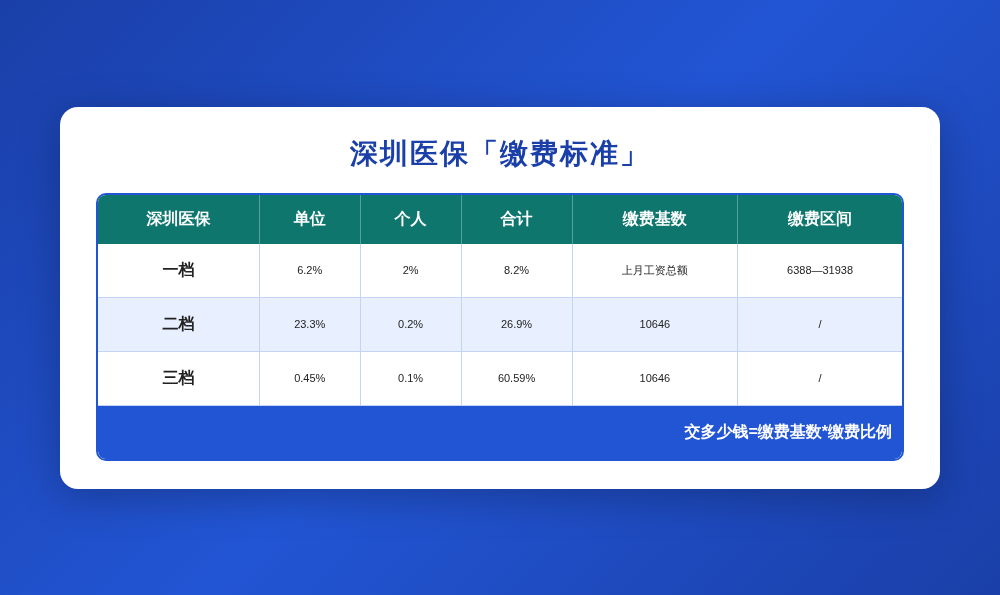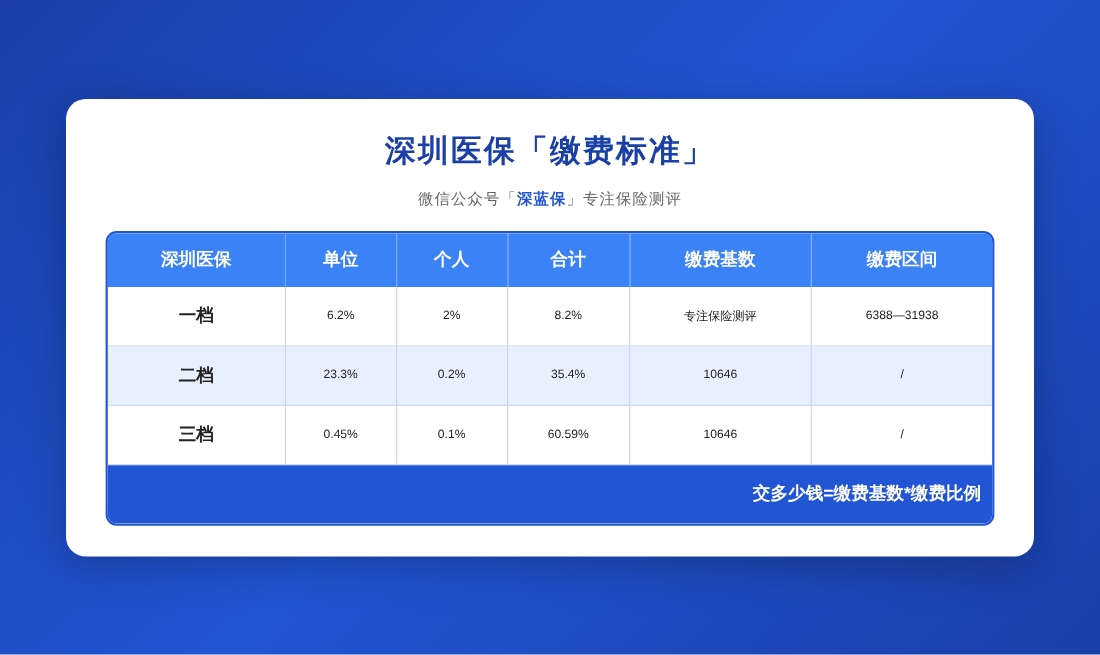--- a/index.html
+++ b/index.html
@@ -48,21 +48,21 @@
     table {
       width: 100%;
       border-collapse: separate;
       border-spacing: 0;
       border-radius: 10px;
       overflow: hidden;
       border: 2.5px solid #2255d4;
     }
 
     thead tr {
-      background: #3b82f6;
+      background: #0f766e;
     }
 
     thead th {
       color: #ffffff;
       font-size: 16px;
       font-weight: 700;
       padding: 14px 10px;
       text-align: center;
       border-right: 1.5px solid rgba(255,255,255,0.3);
     }
@@ -117,51 +117,48 @@
     .table-wrapper {
       position: relative;
     }
   </style>
 </head>
 <body>
 
 <div class="card">
   <div class="card-header">
     <div class="card-title">深圳医保「缴费标准」</div>
-    <div class="card-subtitle">
-      <span>微信公众号「</span><span class="highlight">深蓝保</span><span>」专注保险测评</span>
-    </div>
   </div>
 
   <div class="table-wrapper">
     <table>
       <thead>
         <tr>
           <th>深圳医保</th>
           <th>单位</th>
           <th>个人</th>
           <th>合计</th>
           <th>缴费基数</th>
           <th>缴费区间</th>
         </tr>
       </thead>
       <tbody>
         <tr>
           <td>一档</td>
           <td>6.2%</td>
           <td>2%</td>
           <td>8.2%</td>
-          <td>专注保险测评</td>
+          <td>上月工资总额</td>
           <td>6388—31938</td>
         </tr>
         <tr>
           <td>二档</td>
           <td>23.3%</td>
           <td>0.2%</td>
-          <td>35.4%</td>
+          <td>26.9%</td>
           <td>10646</td>
           <td>/</td>
         </tr>
         <tr>
           <td>三档</td>
           <td>0.45%</td>
           <td>0.1%</td>
           <td>60.59%</td>
           <td>10646</td>
           <td>/</td>

